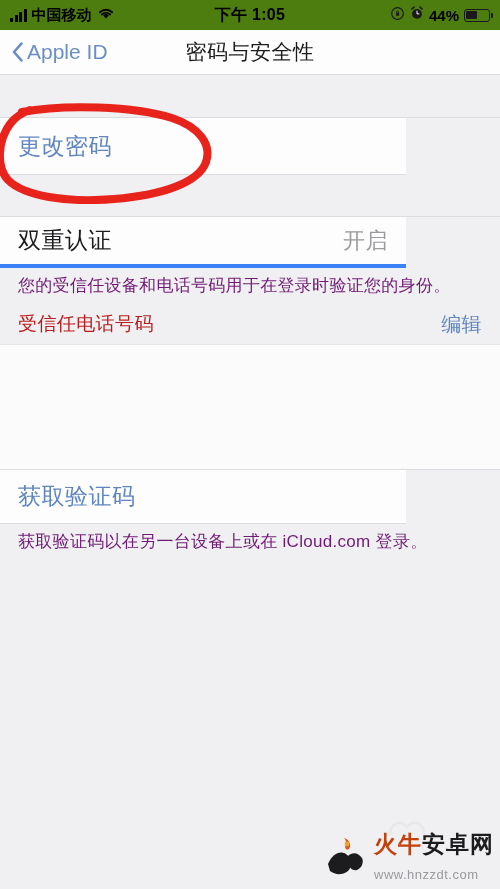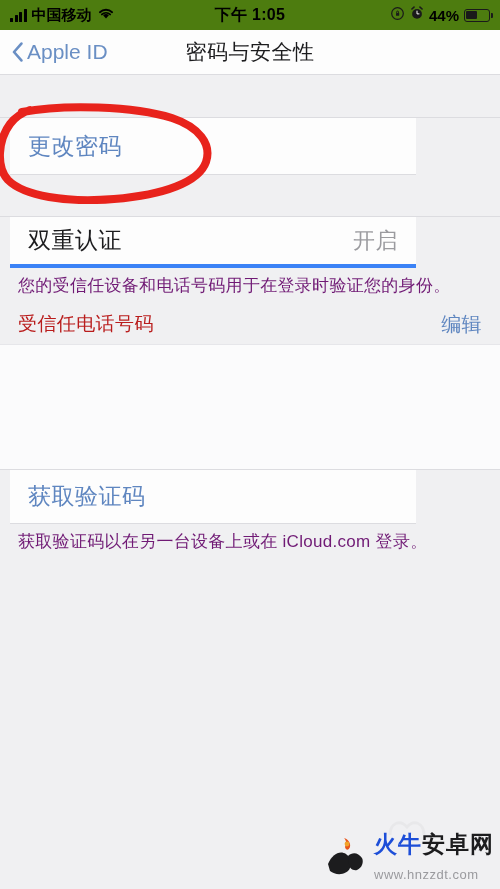--- a/index.html
+++ b/index.html
@@ -64,21 +64,21 @@
     position:absolute; left:0; right:0; top:50%; transform:translateY(-50%);
     text-align:center; font-size:21px; font-weight:normal; color:#1c1c1e;
     letter-spacing:0.5px;
   }
 
   
   .gapA { position:absolute; top:76px; left:0; width:500px; height:42px;
           background:#f0f0f2; border-bottom:1px solid #dcdce0; }
 
   .row {
-    position:absolute; left:10px; width:406px;
+    position:absolute; left:0; width:406px;
     background:#fdfdfd;
     display:flex; align-items:center;
     padding:0 18px;
   }
   .row-change { top:118px; height:57px; border-bottom:1px solid #dcdce0; }
   .row-2fa    { top:217px; height:51px; border-bottom:4px solid #3b82f6; }
   .row-code   { top:470px; height:54px; border-bottom:1px solid #dcdce0; }
 
   .link-txt { color:#5f86c0; font-size:23px; letter-spacing:0.5px; }
   .row-label { color:#1c1c1e; font-size:23px; letter-spacing:0.5px; }
@@ -109,21 +109,21 @@
   
   .annot { position:absolute; top:96px; left:-6px; width:230px; height:108px;
            pointer-events:none; }
 
   
   .wm { position:absolute; right:6px; bottom:8px;
         display:flex; align-items:center; gap:6px; }
   .wm-logo { width:46px; height:46px; flex:0 0 auto; }
   .wm-text { display:flex; flex-direction:column; line-height:1; }
   .wm-title { font-size:23px; font-weight:bold; letter-spacing:1px; }
-  .wm-title span.r { color:#1d4ed8; }
+  .wm-title span.r { color:#c2410c; }
   .wm-title span.k { color:#1c1c1e; }
   .wm-url { font-size:13px; color:#9a9a9e; letter-spacing:0.5px; margin-top:12px; }
   .wm-ghost { position:absolute; right:70px; bottom:48px; width:46px; height:26px;
               opacity:0.08; }
 </style>
 </head>
 <body>
 
 <div id="screen">
 

